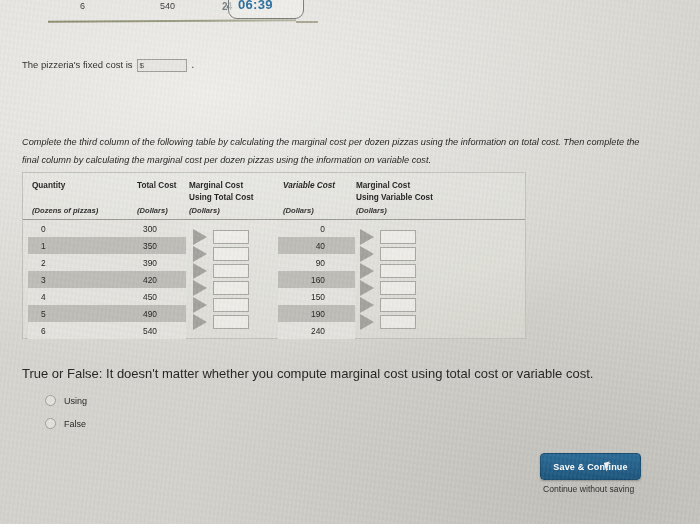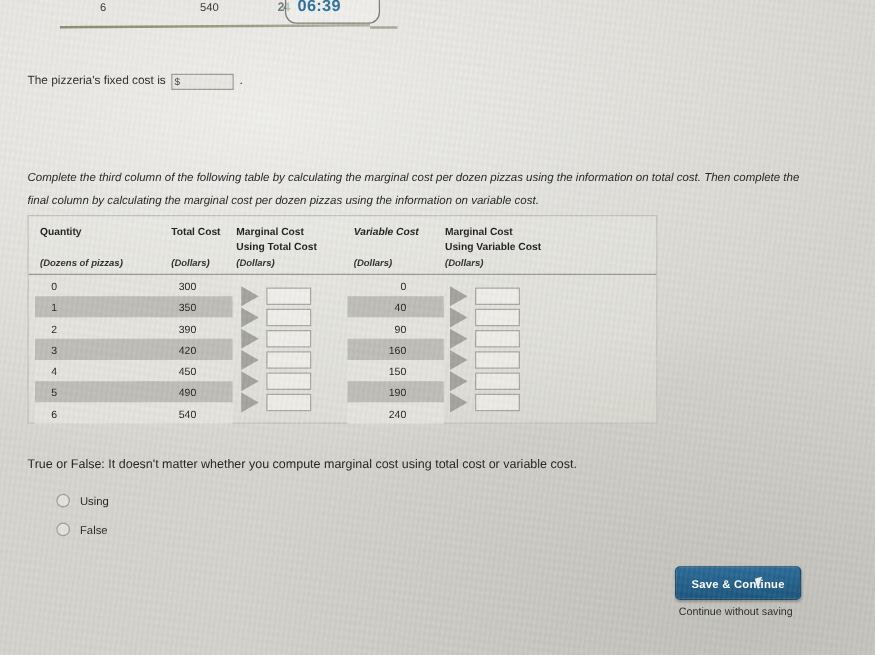--- a/index.html
+++ b/index.html
@@ -201,21 +201,21 @@
   }
   .gap-left  .chev    { left: 170px; }
   .gap-left  .ans-box { left: 190px; }
   .gap-right .chev    { left: 337px; }
   .gap-right .ans-box { left: 357px; }
 
   
   .tf-question {
     position: absolute;
     left: 22px; top: 366px;
-    font-size: 10px; color: #242424;
+    font-size: 13px; color: #242424;
   }
   .radio-row {
     position: absolute;
     display: flex; align-items: center;
     font-size: 9px; color: #242424;
   }
   .radio-true  { left: 45px; top: 395px; }
   .radio-false { left: 45px; top: 418px; }
   .radio-dot {
     width: 9px; height: 9px;

